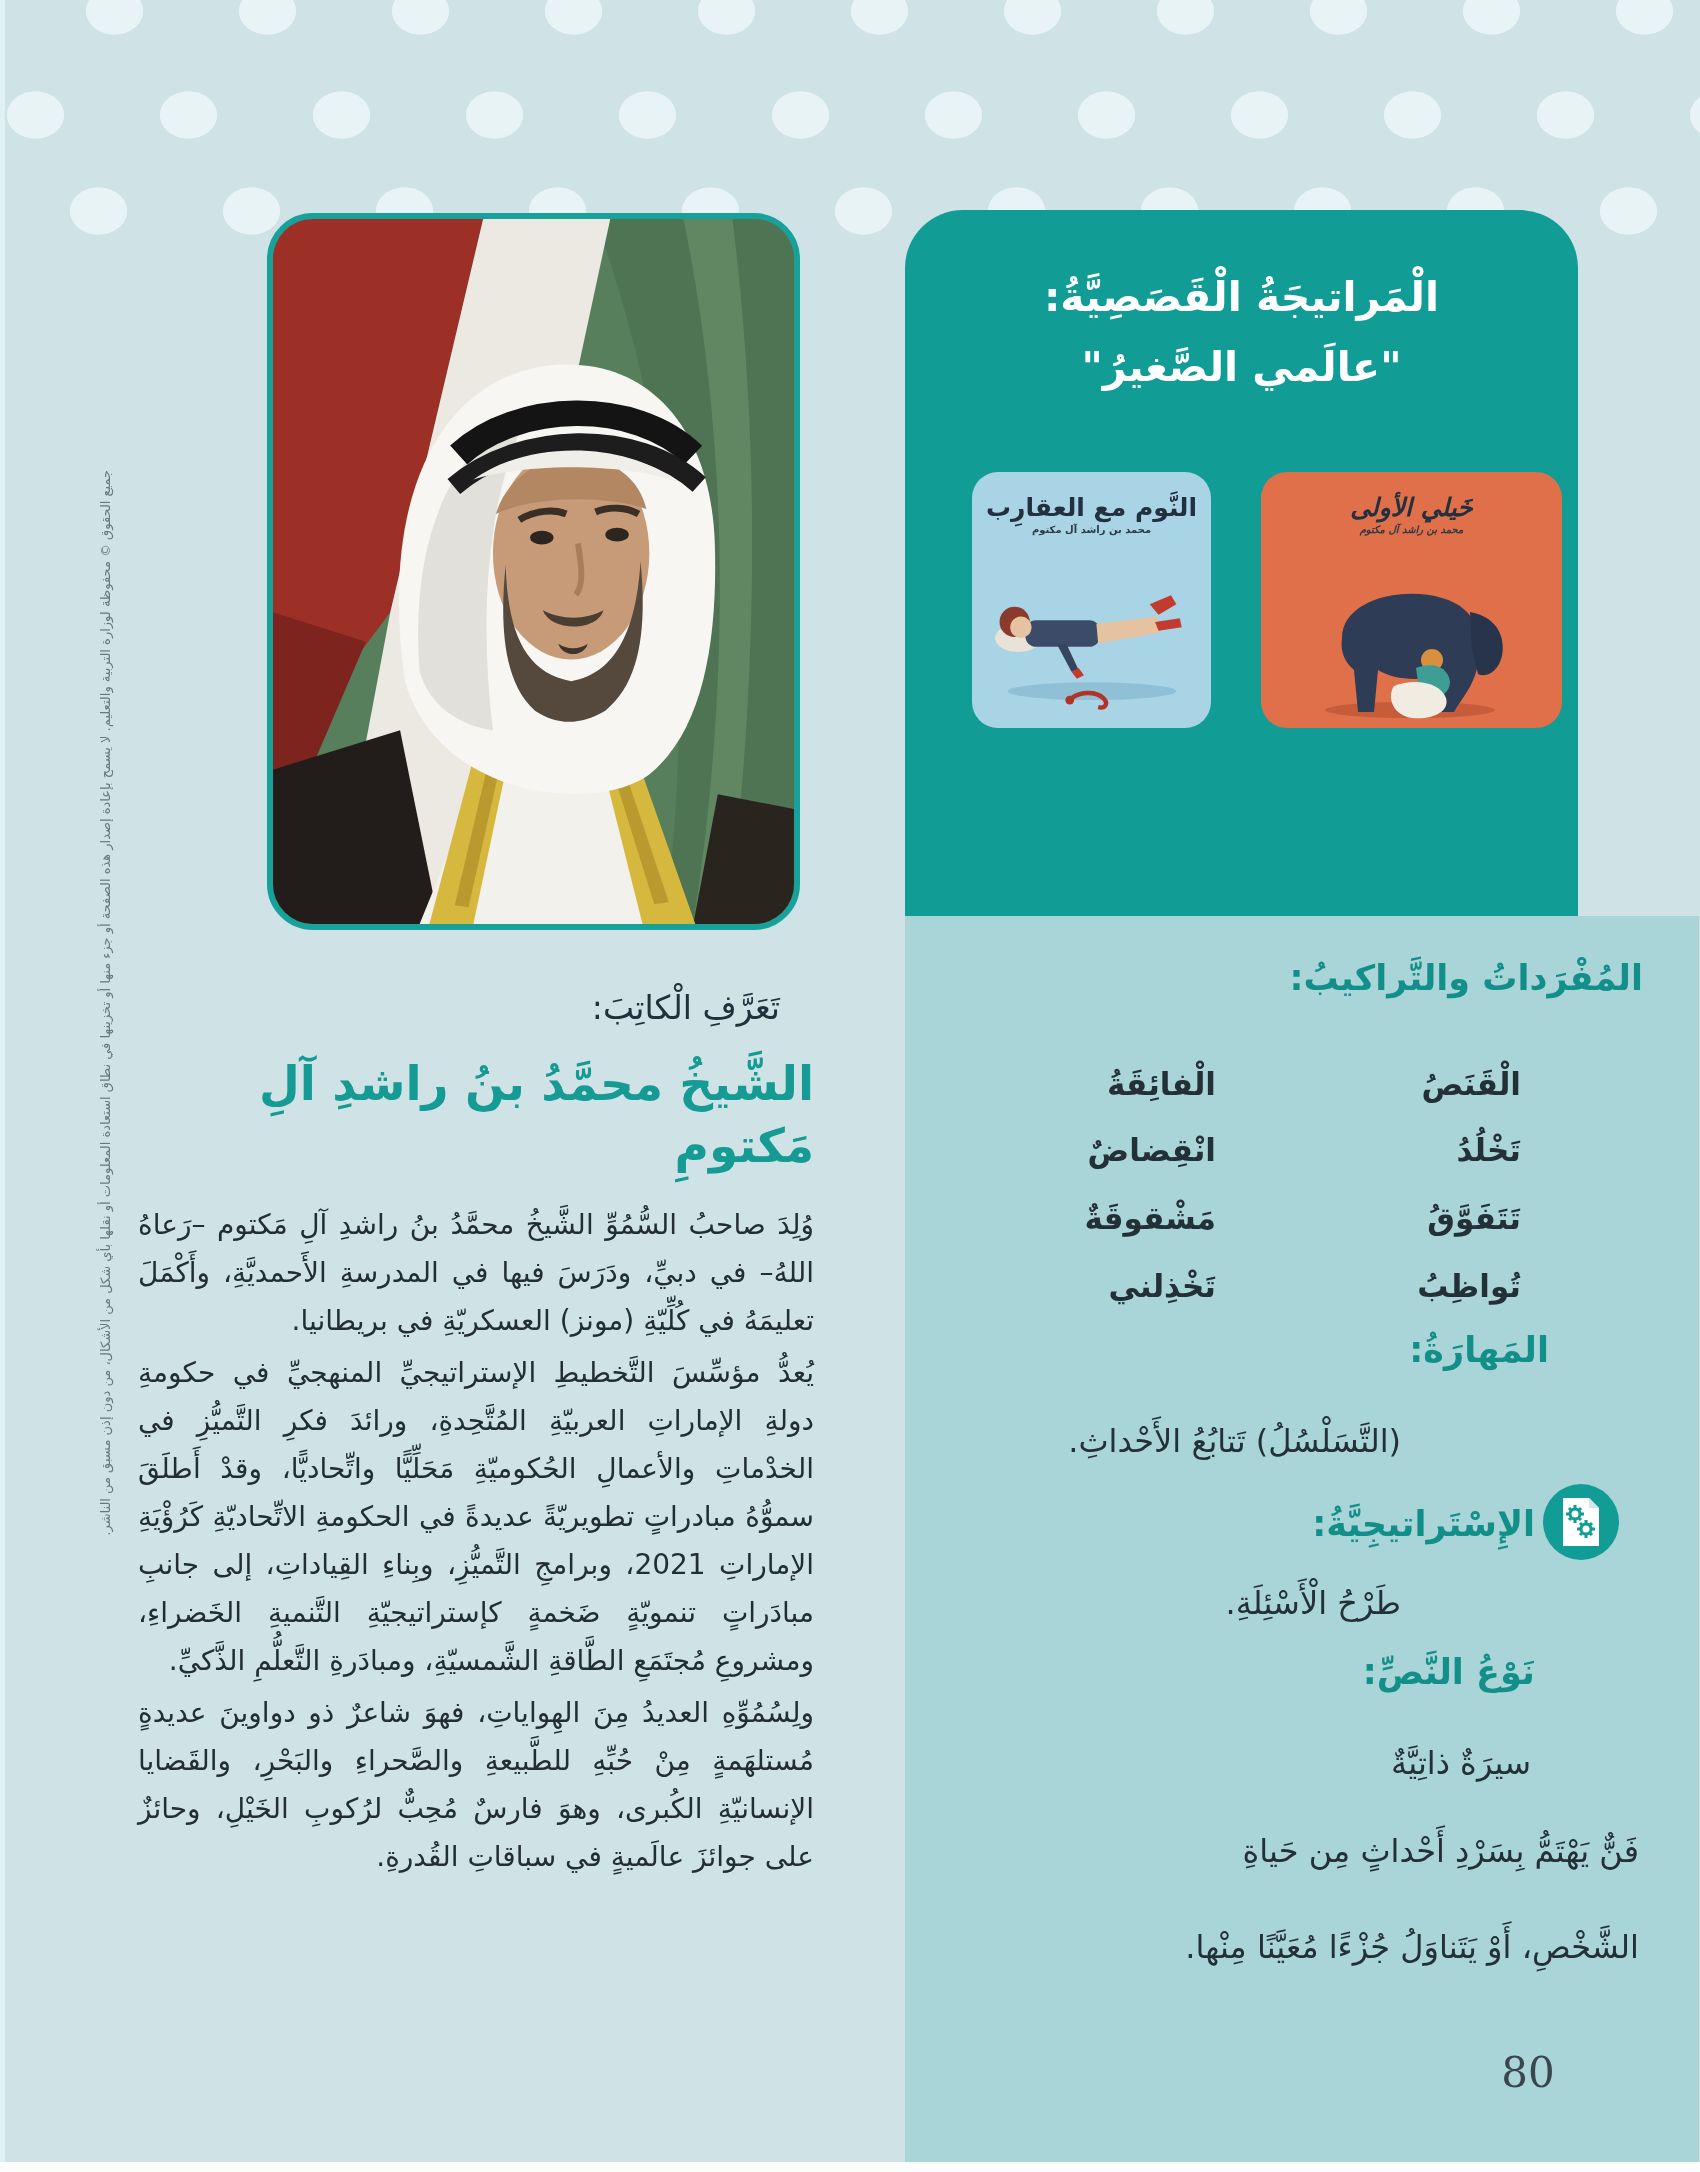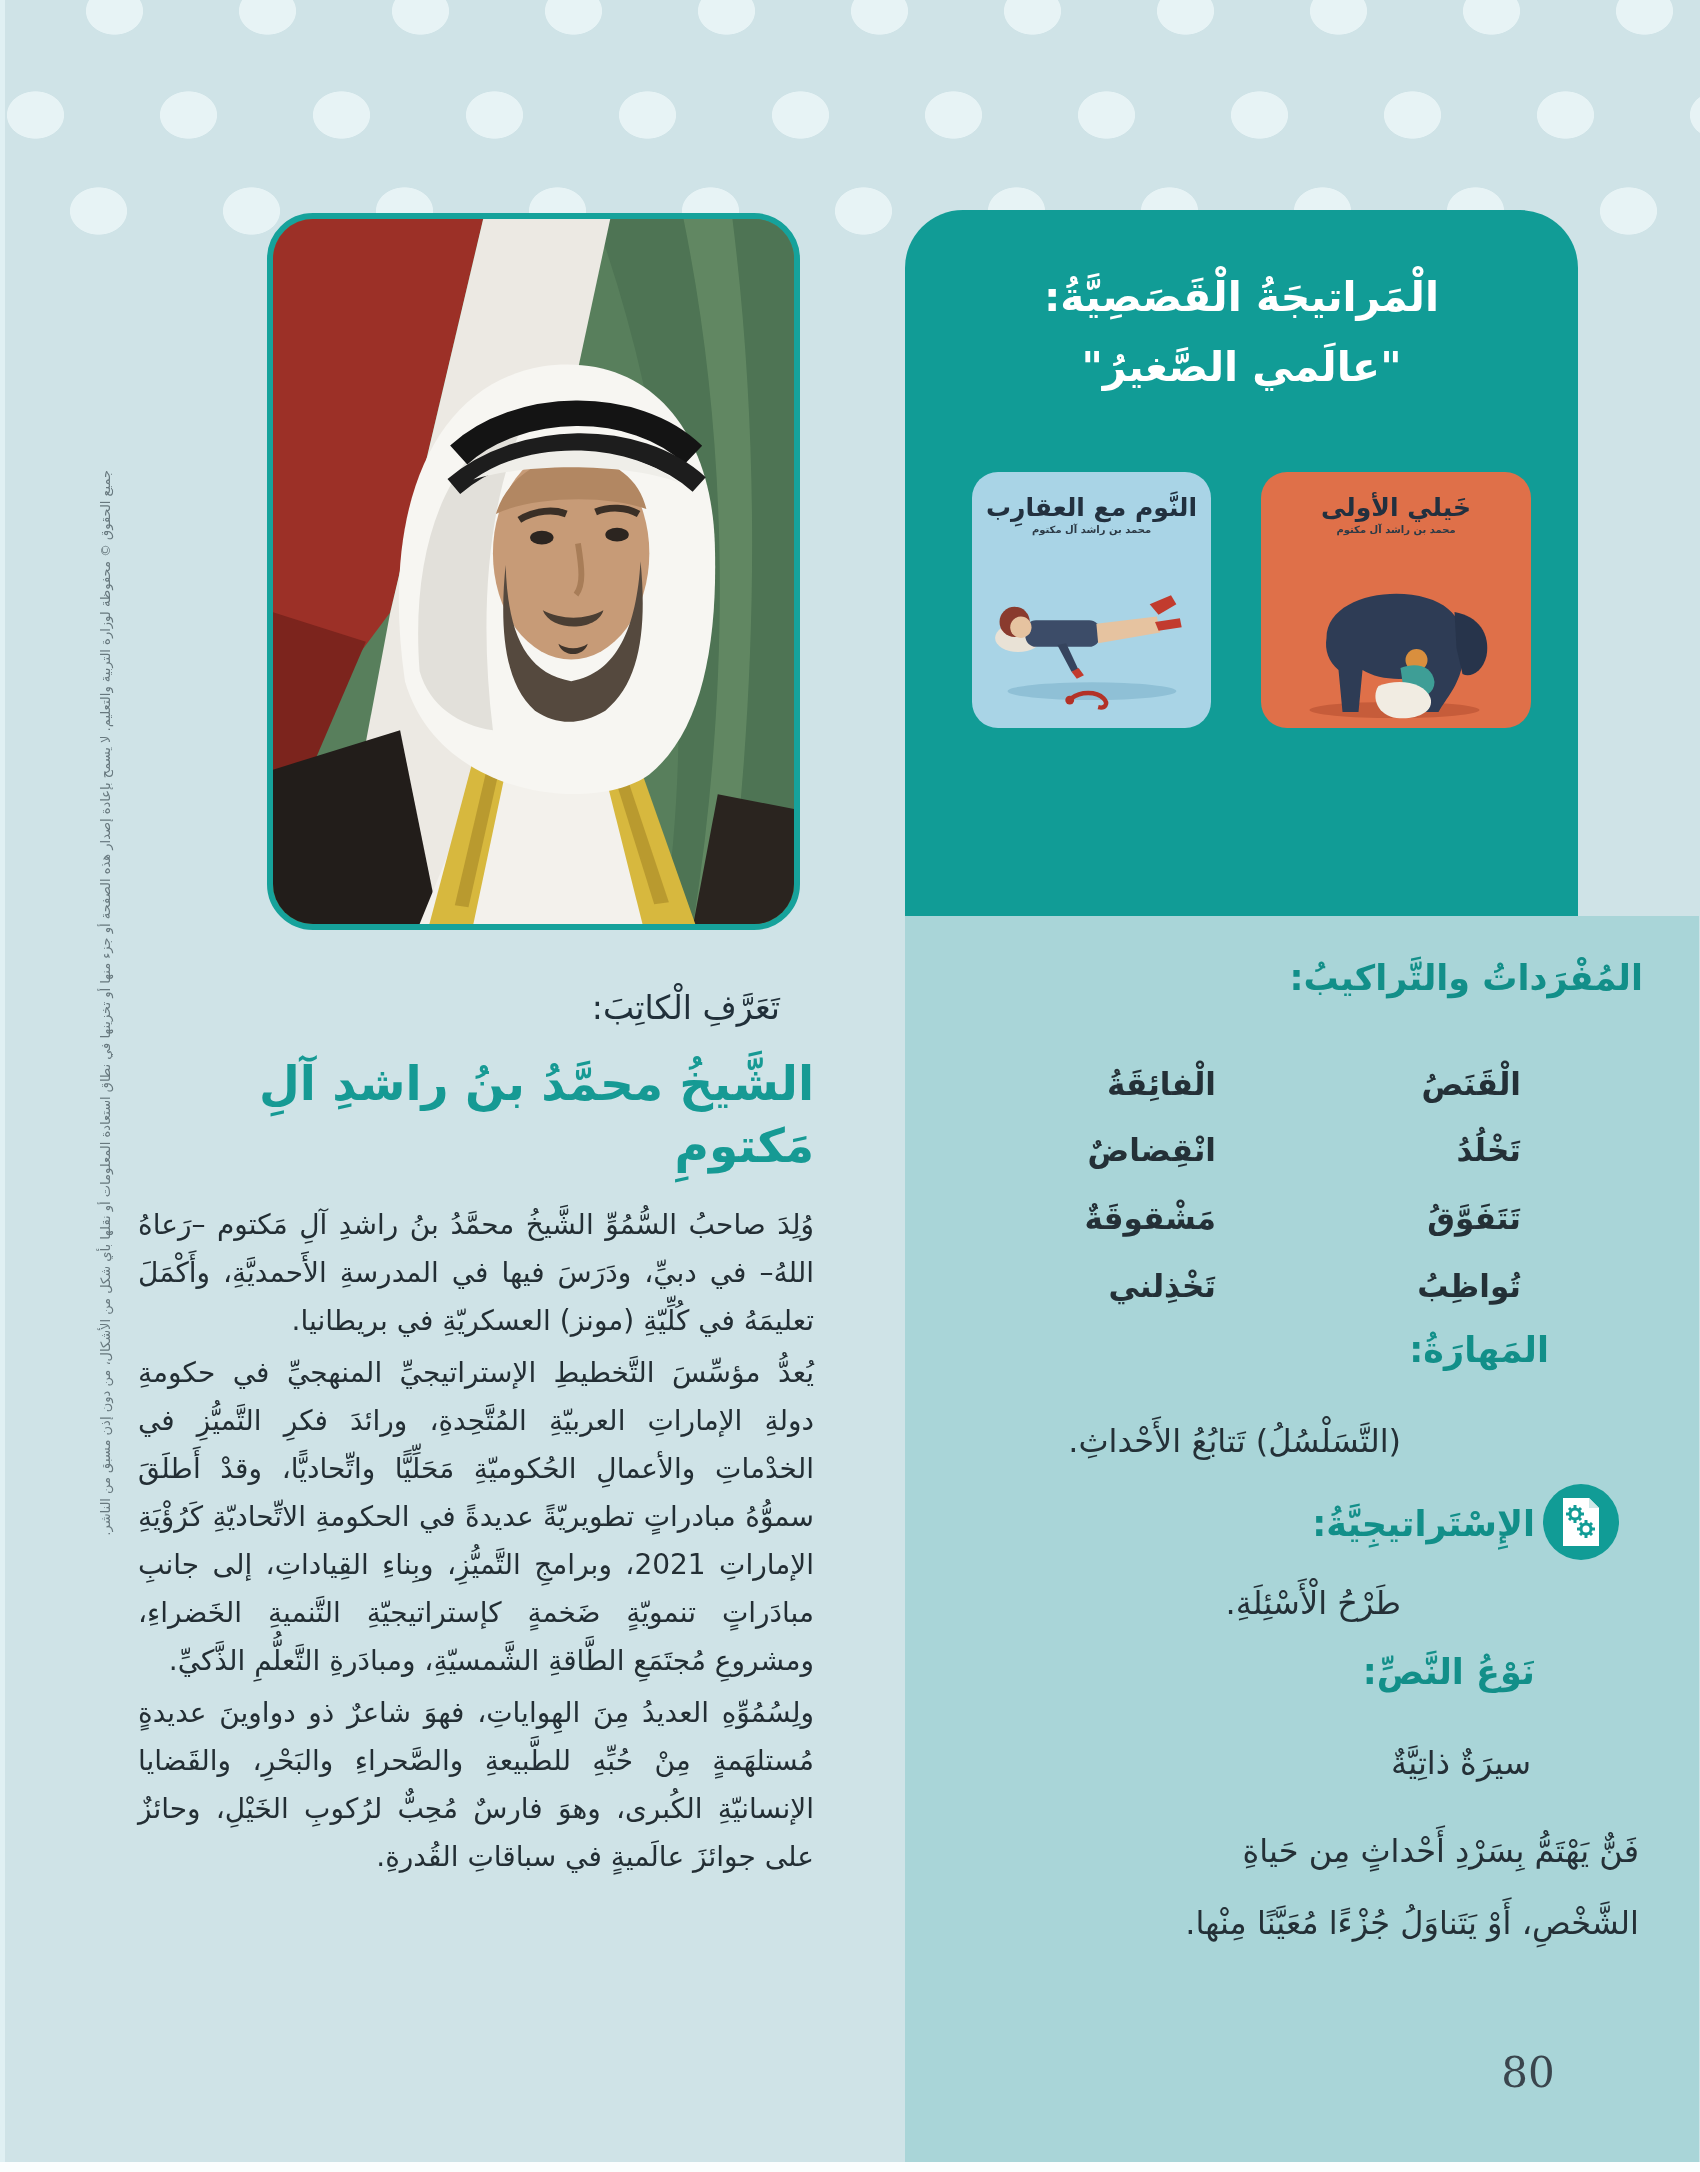--- a/index.html
+++ b/index.html
@@ -50,21 +50,21 @@
 
   
   .story-card{
     position:absolute;left:905px;top:210px;width:673px;height:706px;
     background:#119c96;border-radius:58px 58px 0 0;
   }
   .story-title{color:#ffffff;font-weight:bold;font-size:41px;text-align:center;line-height:70px;margin:0;}
   .story-title.l1{margin-top:52px;}
   .book{position:absolute;top:262px;height:256px;border-radius:26px;overflow:hidden;}
   .book.blue{left:67px;width:239px;background:#a9d4e6;}
-  .book.orange{left:356px;width:270px;background:#df7049;}
+  .book.orange{left:356px;width:301px;background:#df7049;font-style:italic;}
   .book-title{font-weight:bold;font-size:25px;color:#22303f;text-align:center;margin:22px 8px 2px 8px;line-height:28px;}
   .book-author{font-size:10px;color:#2c3a46;text-align:center;margin:2px 0 0 0;font-weight:bold;}
   .book-art{position:absolute;left:0;bottom:0;width:100%;height:150px;}
   .book-art svg{display:block;width:100%;height:100%;}
 
   
   .study-panel{
     position:absolute;left:905px;top:916px;width:794px;height:1246px;
     background:#a9d5d8;
   }
@@ -233,19 +233,19 @@
           <path d="M27,24 V28 M27,38 V42 M18,33 H22 M32,33 H36 M21,27 L24,30 M30,36 L33,39 M33,27 L30,30 M24,36 L21,39"></path>
         </g>
       </svg>
     </div>
     <p class="sp h-teal" style="top:588px;right:164px;">الإِسْتَراتيجِيَّةُ:</p>
     <p class="sp sp-dark" style="top:668px;right:298px;">طَرْحُ الْأَسْئِلَةِ.</p>
 
     <p class="sp h-teal" style="top:736px;right:164px;">نَوْعُ النَّصِّ:</p>
     <p class="sp sp-dark" style="top:828px;right:168px;">سيرَةٌ ذاتِيَّةٌ</p>
     <p class="sp sp-dark" style="top:916px;right:60px;">فَنٌّ يَهْتَمُّ بِسَرْدِ أَحْداثٍ مِن حَياةِ</p>
-    <p class="sp sp-dark" style="top:988px;right:60px;">الشَّخْصِ، أَوْ يَتَناوَلُ جُزْءًا مُعَيَّنًا مِنْها.</p>
+    <p class="sp sp-dark" style="top:1012px;right:60px;">الشَّخْصِ، أَوْ يَتَناوَلُ جُزْءًا مُعَيَّنًا مِنْها.</p>
   </section>
 
   <div class="page-number">80</div>
 
   <div class="edge-bottom"></div>
 </div>
 
 </body></html>

